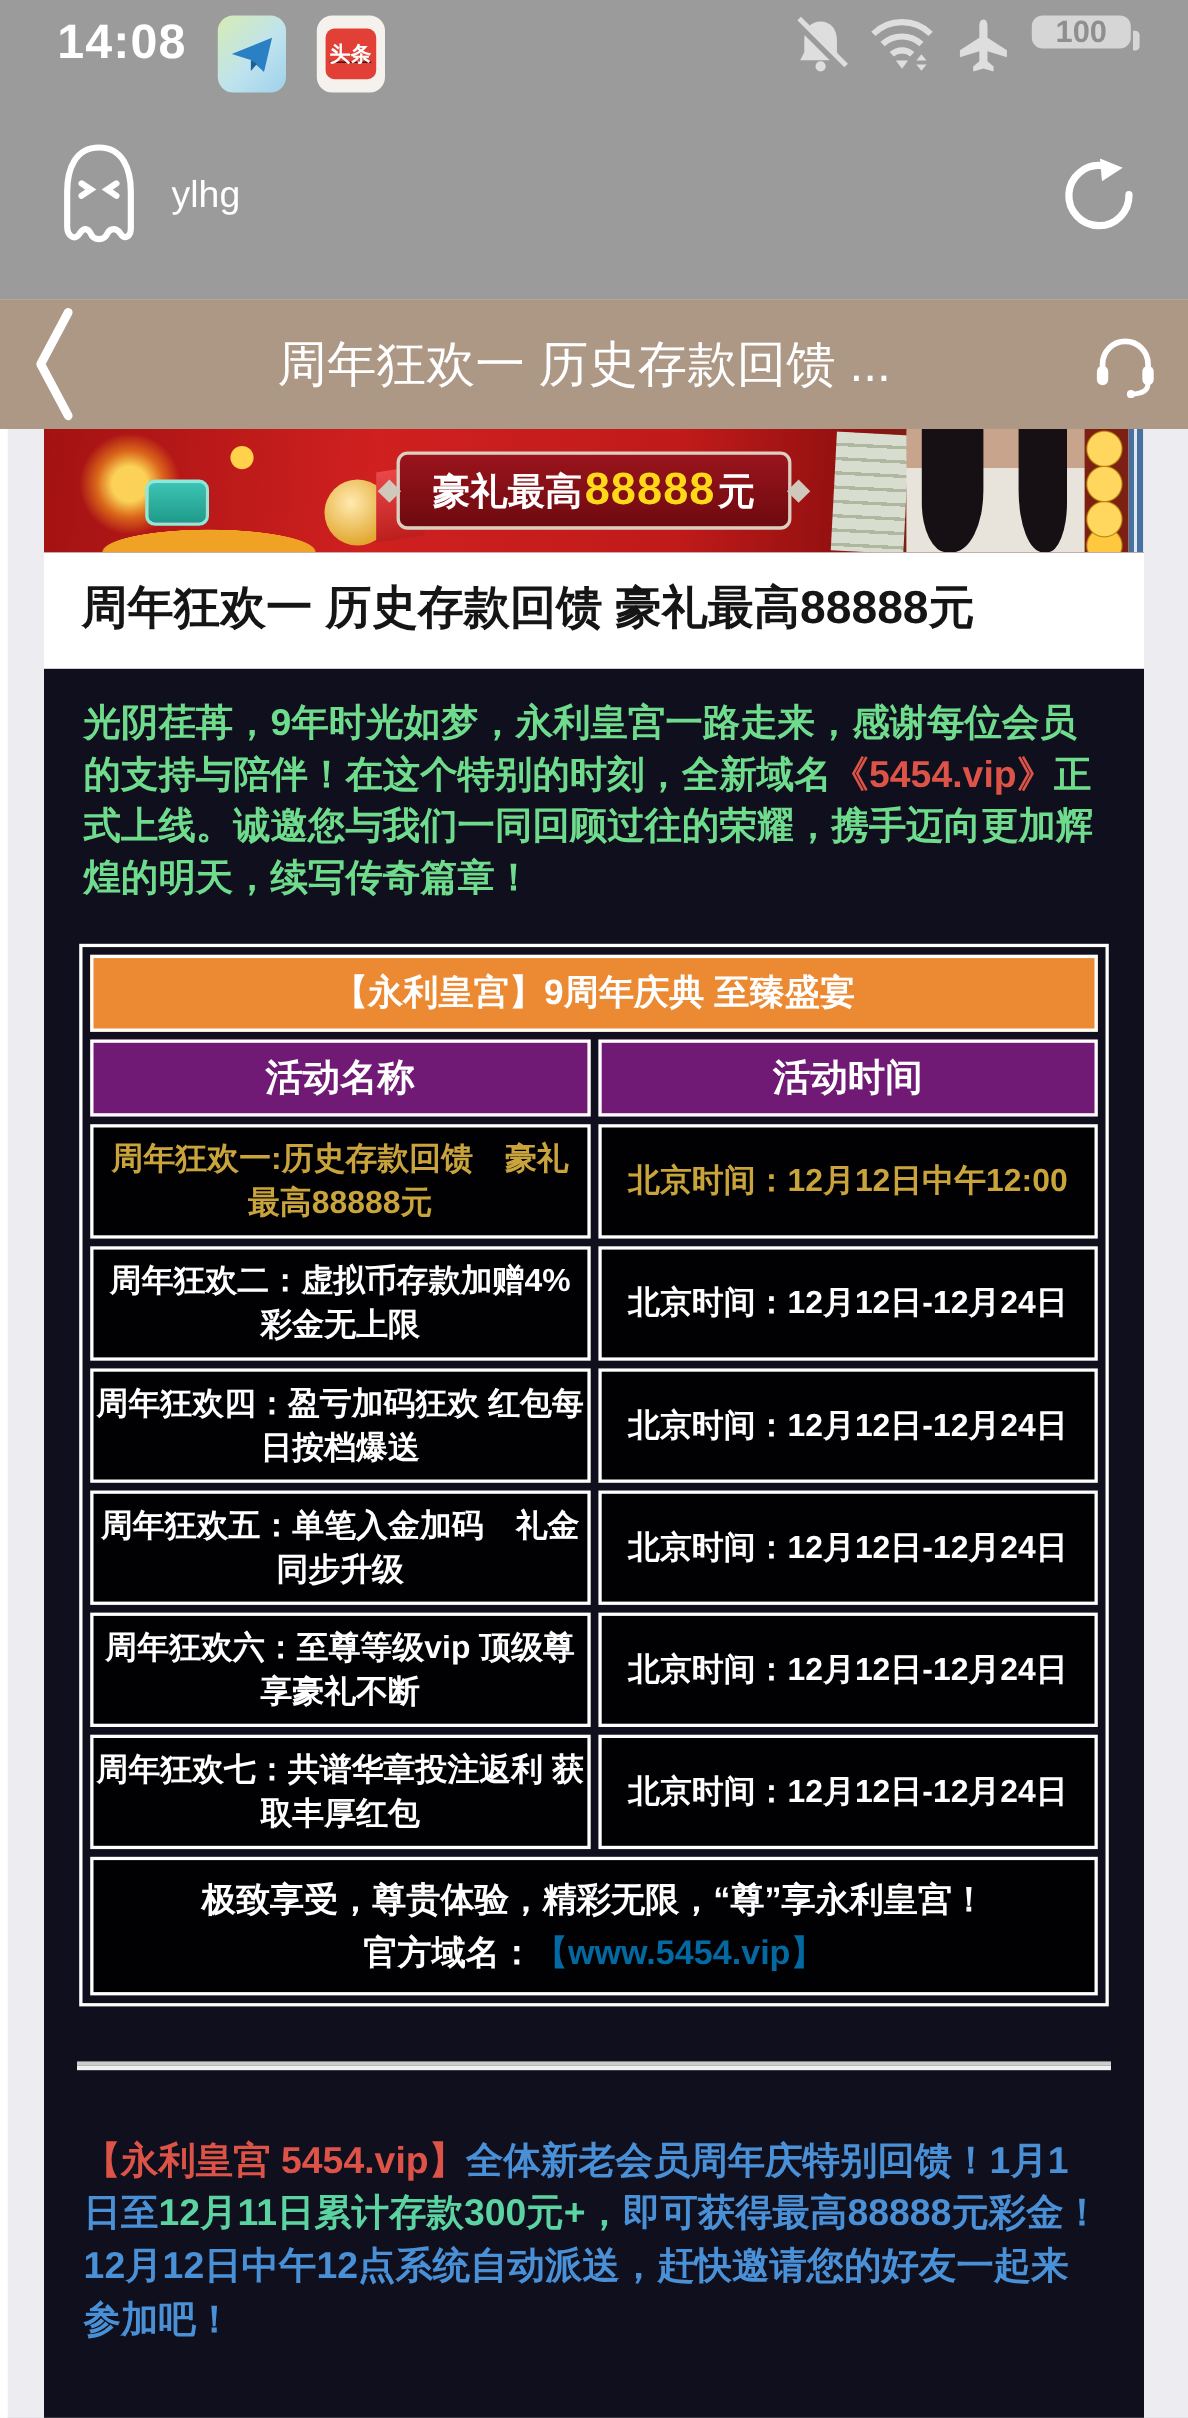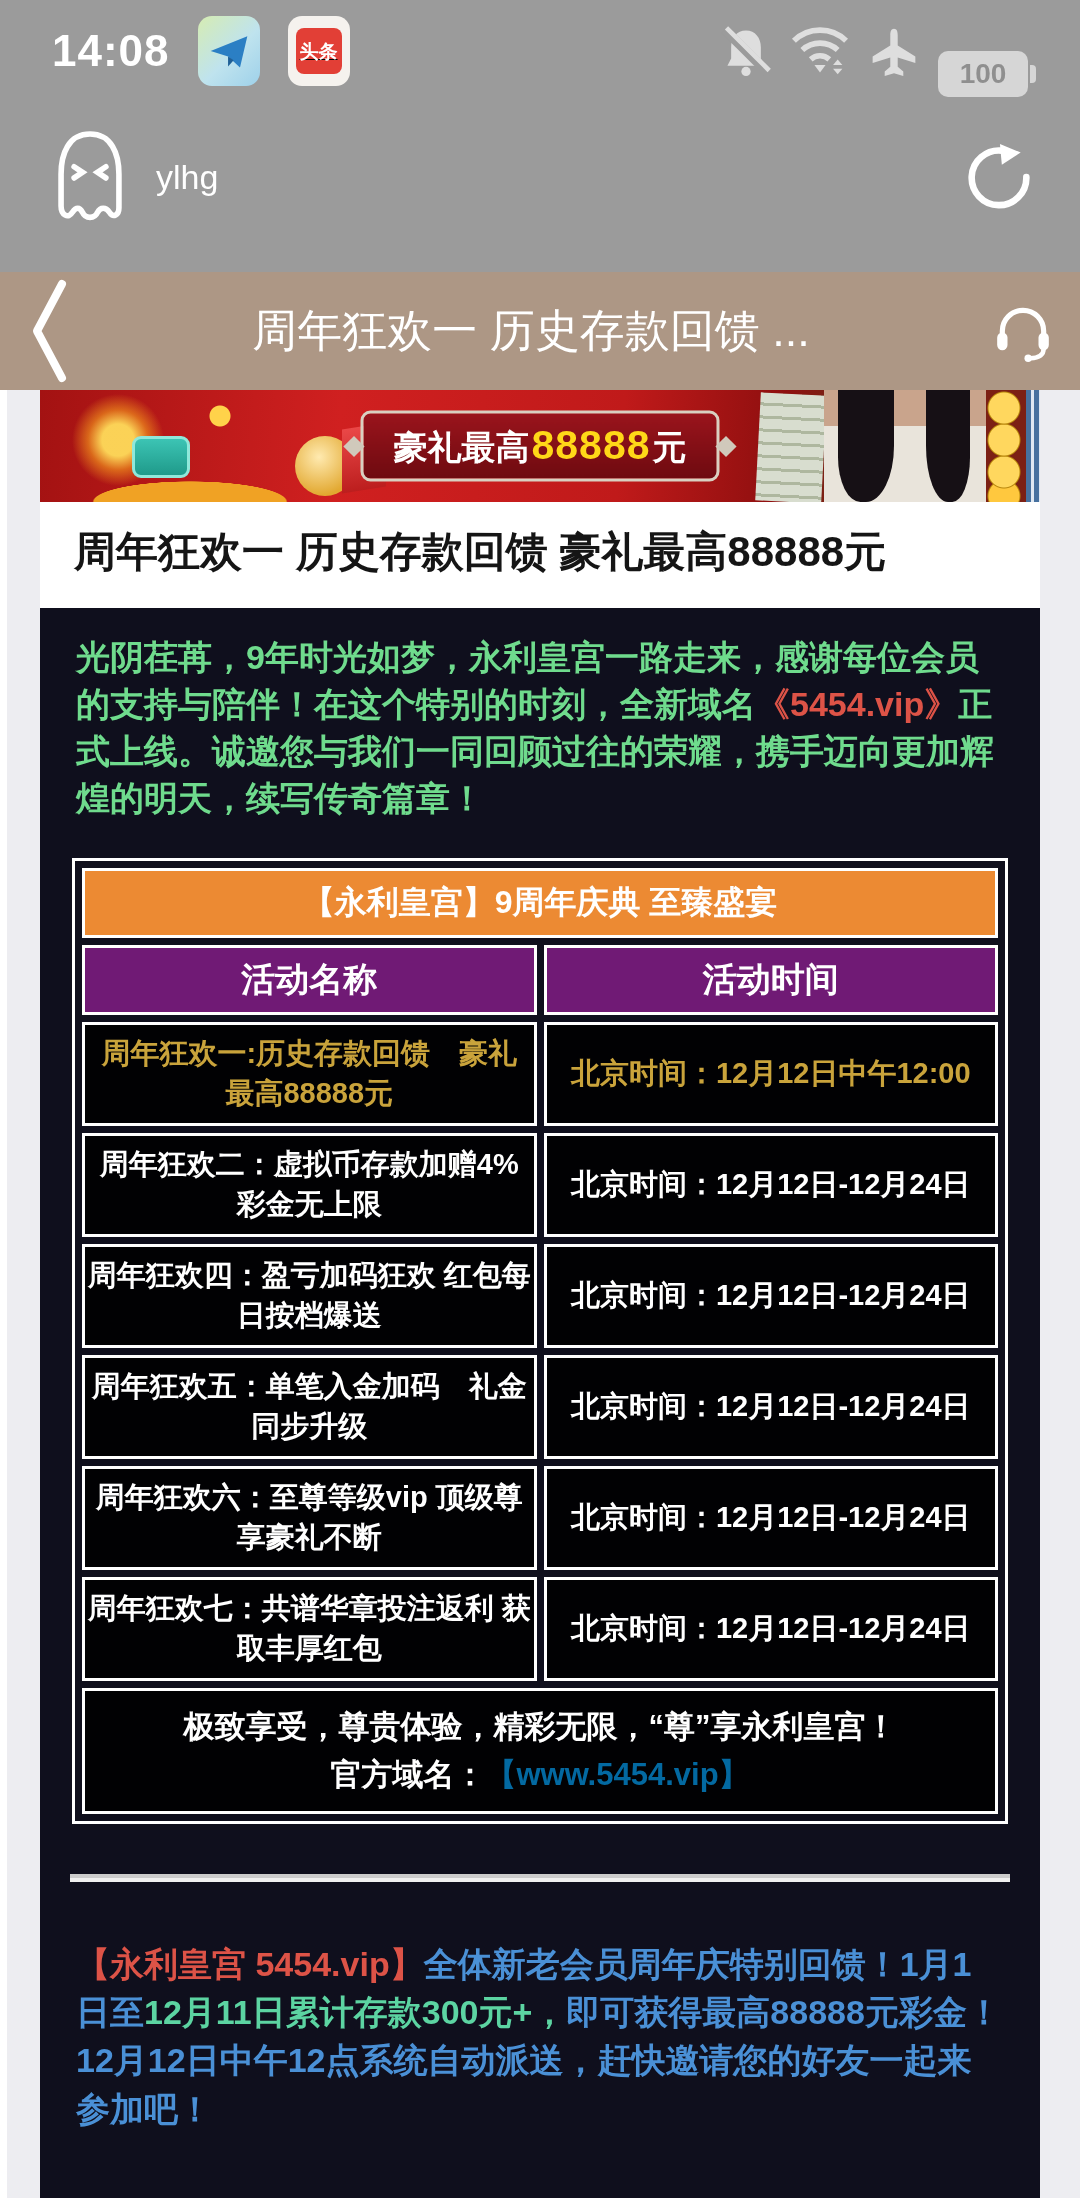--- a/index.html
+++ b/index.html
@@ -6,33 +6,33 @@
   html,body { width:1080px; }
   body {
     height:2198px; overflow:hidden; position:relative;
     font-family:"Liberation Sans","DejaVu Sans",sans-serif;
     font-weight:bold; background:#ededf1;
   }
   .screen { width:1080px; height:2198px; position:relative; }
 
   
   .chrome { height:272px; background:#9b9b9b; }
-  .status-row { height:88px; display:flex; align-items:center; padding:14px 52px 0 52px; gap:18px; }
+  .status-row { height:88px; display:flex; padding:14px 52px 0 52px; gap:18px; }
   .time { color:#fff; font-size:44px; letter-spacing:1px; }
   .app-icon { width:62px; height:70px; border-radius:14px; margin-left:10px;
               display:flex; align-items:center; justify-content:center;text-decoration:underline; }
   .telegram { background:linear-gradient(135deg,#d6ecb2 0%,#bfe3ee 55%,#9ed1ea 100%); }
   .toutiao  { background:#f5f2ee; }
   .toutiao-badge { background:#e23f36; color:#fff; font-size:19px; line-height:21px;
                    width:46px; height:46px; border-radius:8px; display:flex; align-items:center;
                    justify-content:center; text-align:center; word-break:break-all; padding:2px; }
   .sb-spacer { flex:1; }
   .sb-icon { flex:none; }
-  .battery { width:90px; height:46px; background:#d6d6d6; border-radius:10px; position:relative;
-             display:flex; align-items:center; justify-content:center; color:#8f8f8f; font-size:28px;margin-top:46px; }
+  .battery { width:90px; height:30px; background:#d6d6d6; border-radius:10px; position:relative;
+             display:flex; align-items:center; justify-content:center; color:#8f8f8f; font-size:28px; }
   .battery::after { content:''; position:absolute; right:-8px; top:14px; width:6px; height:18px;
                     background:#d6d6d6; border-radius:0 4px 4px 0; }
   .browser-row { height:150px; margin-top:14px; display:flex; align-items:center; padding:0 48px; gap:24px; }
   .btitle { color:#fff; font-size:34px; font-weight:normal; }
   .br-spacer { flex:1; }
 
   
   .page-header { height:118px; background:#ad9785; display:flex; align-items:center; padding:0 26px;gap:24px; }
   .ph-title { flex:1; text-align:center; color:#fff; font-size:45px; font-weight:normal;
               white-space:nowrap; overflow:hidden; }

